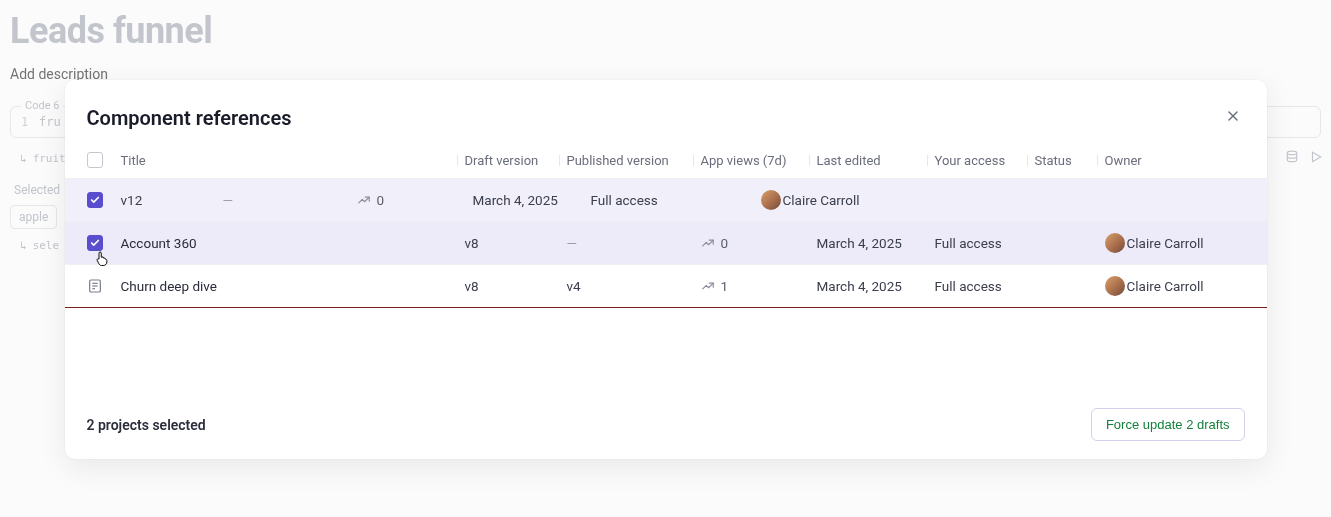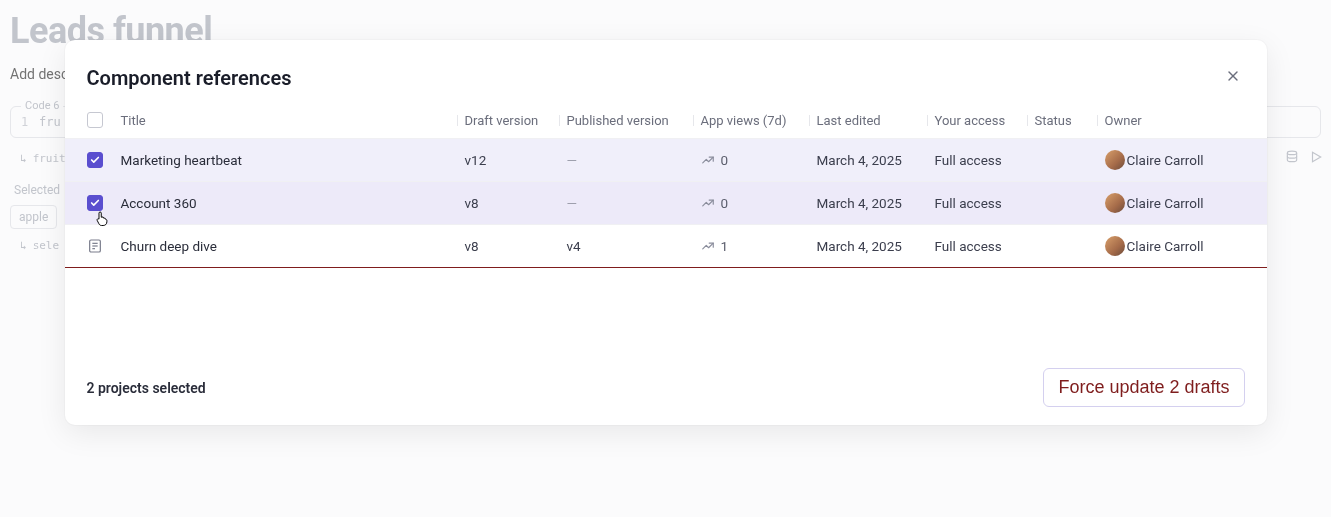--- a/index.html
+++ b/index.html
@@ -96,21 +96,21 @@
   }
   .bg-icons-right svg { display: block; }
 
   
   .modal-overlay {
     position: absolute;
     inset: 0;
     display: flex;
     align-items: flex-start;
     justify-content: center;
-    padding-top: 40px;
+    padding-top: 80px;
   }
   .modal {
     width: 1202px;
     background: #fff;
     border-radius: 10px;
     box-shadow: 0 8px 30px rgba(0,0,0,0.08), 0 0 0 1px rgba(0,0,0,0.02);
     position: relative;
     padding: 26px 0 18px 0;
   }
   .modal-header {
@@ -258,22 +258,22 @@
     padding: 100px 22px 0 22px;
   }
   .sel-text {
     font-size: 14px;
     font-weight: 600;
     color: #2a2d3a;
   }
   .update-btn {
     border: 1px solid #d4d0ef;
     background: #fff;
-    color: #7f1d1d;
-    font-size: 18px;
+    color: #15803d;
+    font-size: 13px;
     font-weight: 500;
     padding: 8px 14px;
     border-radius: 6px;
     cursor: pointer;
   }
 
   .cursor-hand {
     position: absolute;
     width: 18px;
     height: 18px;
@@ -351,23 +351,20 @@
       </div>
 
       <div class="row selected">
         <div class="col-check">
           <div class="checkbox checked">
             <svg width="10" height="10" viewBox="0 0 24 24" fill="none" stroke="currentColor" stroke-width="4" stroke-linecap="round" stroke-linejoin="round">
                 <polyline points="20 6 9 17 4 12"></polyline>
               </svg>
           </div>
         </div>
-        <div class="col-title title-cell">
-          <span>Marketing heartbeat</span>
-        </div>
         <div class="col-draft">v12</div>
         <div class="col-pub dash">—</div>
         <div class="col-views views-cell">
           <svg class="trend-icon" width="14" height="14" viewBox="0 0 24 24" fill="none" stroke="currentColor" stroke-width="2" stroke-linecap="round" stroke-linejoin="round">
               <polyline points="3 17 9 11 13 15 21 7"></polyline>
               <polyline points="14 7 21 7 21 14"></polyline>
             </svg>
           <span>0</span>
         </div>
         <div class="col-edited">March 4, 2025</div>

